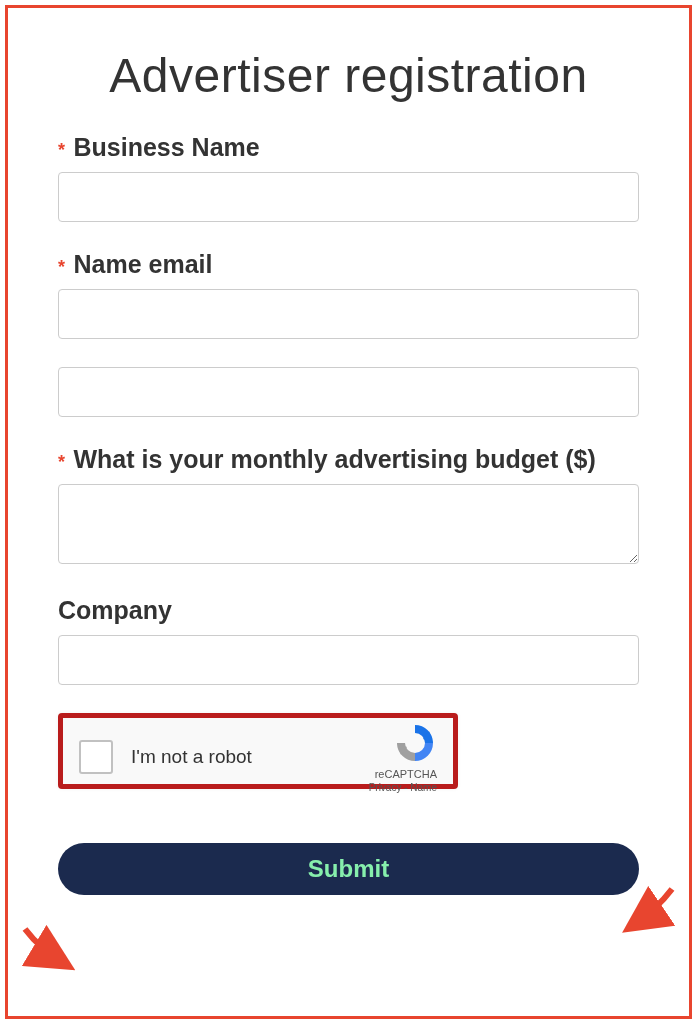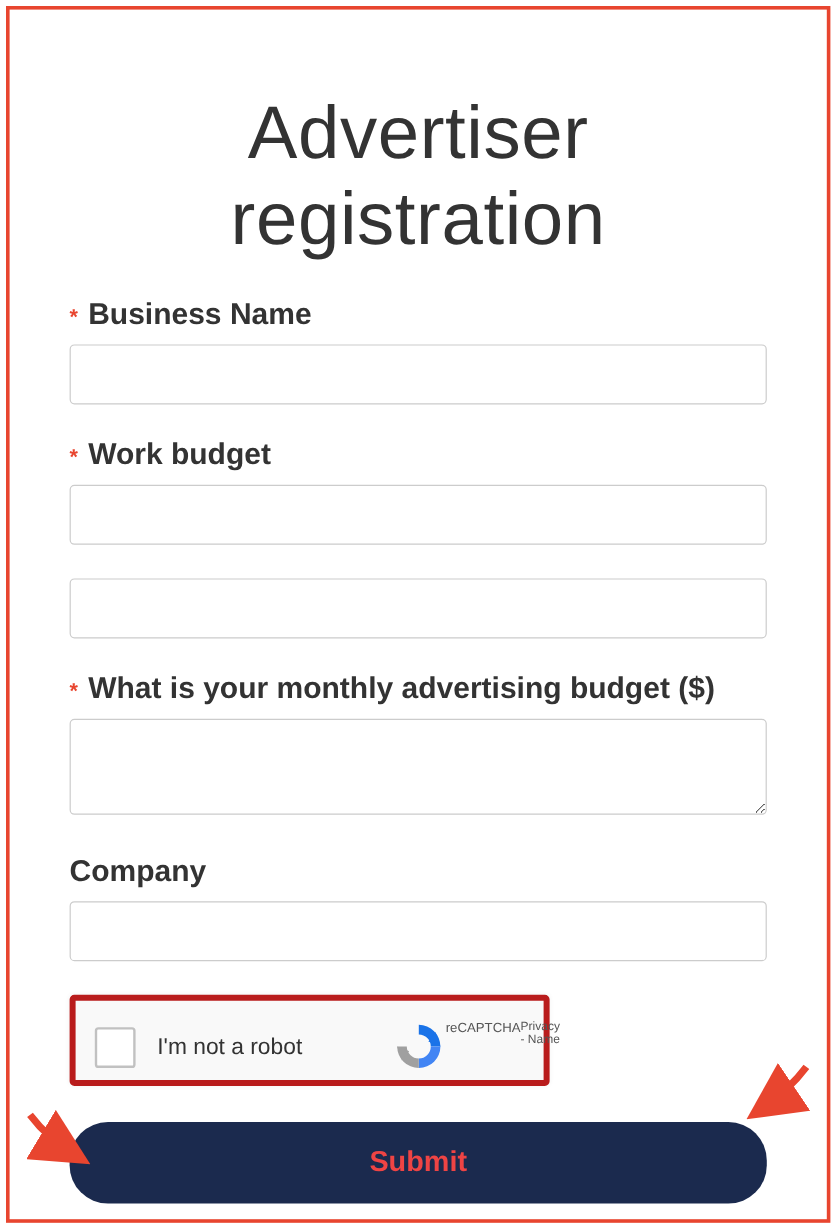--- a/index.html
+++ b/index.html
@@ -16,27 +16,26 @@
     }
     .frame {
       border: 3px solid #e8452f;
       width: 687px;
       height: 1014px;
       margin: 5px;
       padding: 40px 50px 30px 50px;
       position: relative;
     }
     .page-title {
-      font-size: 62px;
+      font-size: 48px;
       font-weight: 400;
       color: #333;
       text-align: center;
       margin-bottom: 30px;
       letter-spacing: 0.5px;
-      margin-top: 28px;
     }
     .form-group {
       margin-bottom: 28px;
     }
     .label-row {
       margin-bottom: 10px;
     }
     .required-star {
       color: #e8452f;
       font-weight: 700;
@@ -91,21 +90,22 @@
       cursor: pointer;
       flex-shrink: 0;
     }
     .recaptcha-label {
       font-size: 19px;
       color: #333;
       flex: 1;
     }
     .recaptcha-right {
       display: flex;
-      align-items: flex-start;
+      flex-direction: column;
+      align-items: flex-end;
       justify-content: center;
       width: 80px;
     }
     .recaptcha-logo {
       width: 44px;
       height: 44px;
       position: relative;
       margin-bottom: 2px;
     }
     .recaptcha-brand {
@@ -113,28 +113,29 @@
       color: #555;
       text-align: center;
       line-height: 1.3;
     }
     .recaptcha-links {
       font-size: 10px;
       color: #555;
     }
     .submit-button {
       width: 100%;
-      height: 68px;
+      height: 52px;
       background: #1b2a4e;
-      color: #ef4444;
+      color: #86efac;
       border: none;
       border-radius: 32px;
       font-size: 24px;
       font-weight: 600;
       cursor: pointer;
+      margin-top: 24px;
     }
     .arrow {
       position: absolute;
       width: 60px;
       height: 50px;
       pointer-events: none;
     }
     .arrow-left {
       left: 12px;
       bottom: 42px;
@@ -155,21 +156,21 @@
     <div class="label-row">
       <span class="required-star">*</span>
       <span class="field-label">Business Name</span>
     </div>
     <input type="text" class="text-input" value="" style="">
   </div>
 
   <div class="form-group">
     <div class="label-row">
       <span class="required-star">*</span>
-      <span class="field-label">Work budget</span>
+      <span class="field-label">Name email</span>
     </div>
     <input type="text" class="text-input" value="" style="">
   </div>
 
   <div class="form-group">
     <input type="text" class="text-input" value="" style="">
   </div>
 
   <div class="form-group">
     <div class="label-row">

